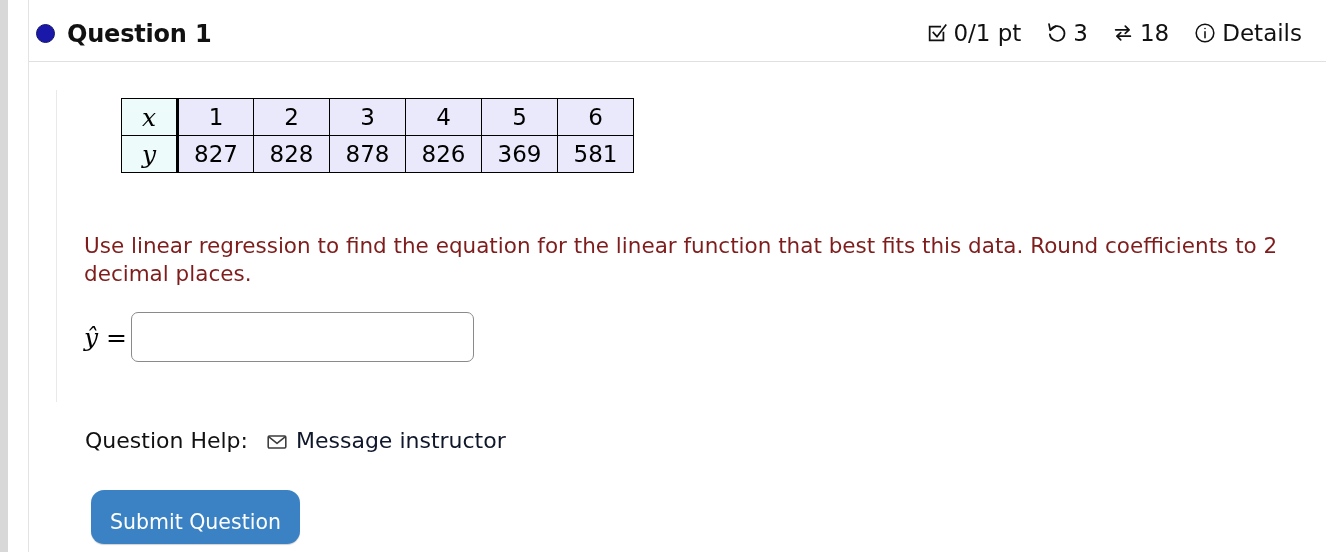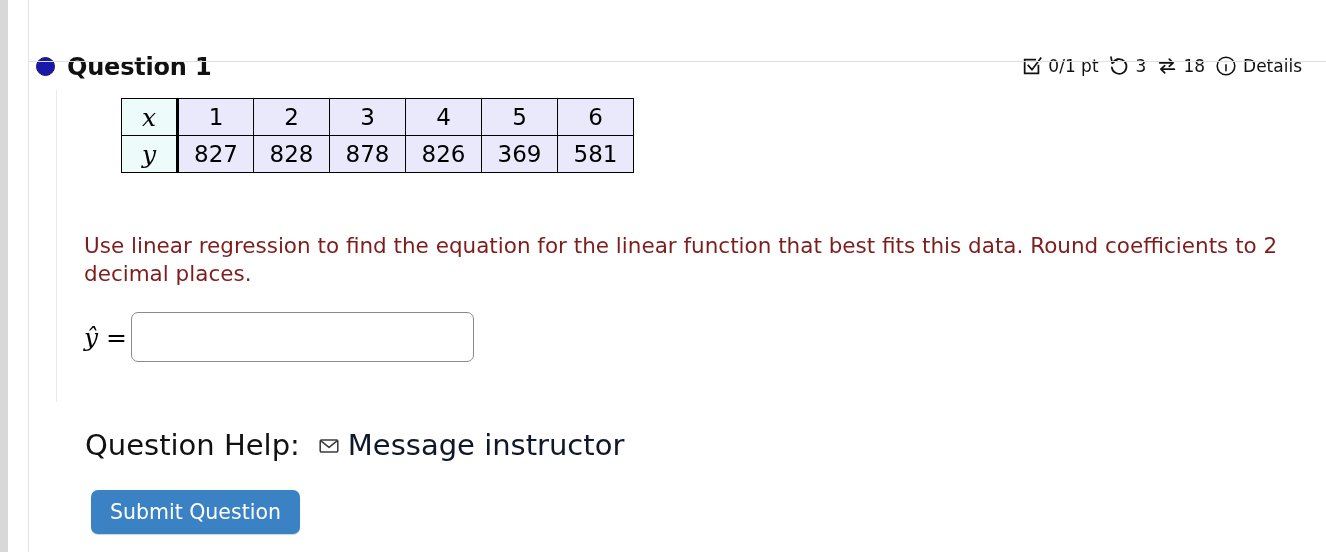--- a/index.html
+++ b/index.html
@@ -40,21 +40,21 @@
   #question-panel {
     position: absolute;
     left: 29px; top: 0;
     width: 1297px; height: 552px;
   }
 
   
   #question-header {
     position: absolute;
     left: 0; top: 0;
-    width: 1297px; height: 62px; margin-top: 33px;
+    width: 1297px; height: 62px;
   }
   #question-status-dot {
     position: absolute;
     left: 7px; top: 24px;
     width: 19px; height: 19px;
     border-radius: 50%;
     background: #1a18a8;
     border: 1.5px solid #15156d;
     box-sizing: border-box;
   }
@@ -65,22 +65,22 @@
     font-weight: bold;
     letter-spacing: -0.2px;
     color: #111111;
     white-space: nowrap;
   }
   #question-meta {
     position: absolute;
     right: 24px; top: 21px;
     display: flex;
     align-items: center;
-    gap: 9px;
-    font-size: 17px;
+    gap: 24px;
+    font-size: 23px;
     color: #111111;
     white-space: nowrap;
   }
   .meta-group {
     display: flex;
     align-items: center;
     gap: 5px;
   }
   .meta-icon {
     display: inline-flex;
@@ -179,21 +179,21 @@
     color: #111111;
     outline: none;
   }
 
   
   #question-help-row {
     position: absolute;
     left: 56px; top: 428px;
     display: flex;
     align-items: center;
-    font-size: 29px;
+    font-size: 22px;
     color: #111111;
     white-space: nowrap;
   }
   #question-help-label { margin-right: 18px; }
   #envelope-icon {
     display: inline-flex;
     align-items: center;
     justify-content: center;
     width: 23px; height: 23px;
     margin-right: 7px;
@@ -203,24 +203,24 @@
   #message-instructor-link {
     color: #0f172a;
     text-decoration: none;
     cursor: pointer;
   }
 
   
   #submit-question-button {
     position: absolute;
     left: 62px; top: 490px;
-    padding: 12px 19px 11px 19px;
+    padding: 22px 19px 11px 19px;
     background: #3b82c4;
     border: none;
-    border-radius: 7px;
+    border-radius: 13px;
     color: #ffffff;
     font-size: 20.5px;
     font-family: "DejaVu Sans", sans-serif;
     font-weight: normal;
     cursor: pointer;
     line-height: 1;
     box-shadow: 0 1px 1px rgba(0,0,0,0.18);
   }
 </style>
 </head>

